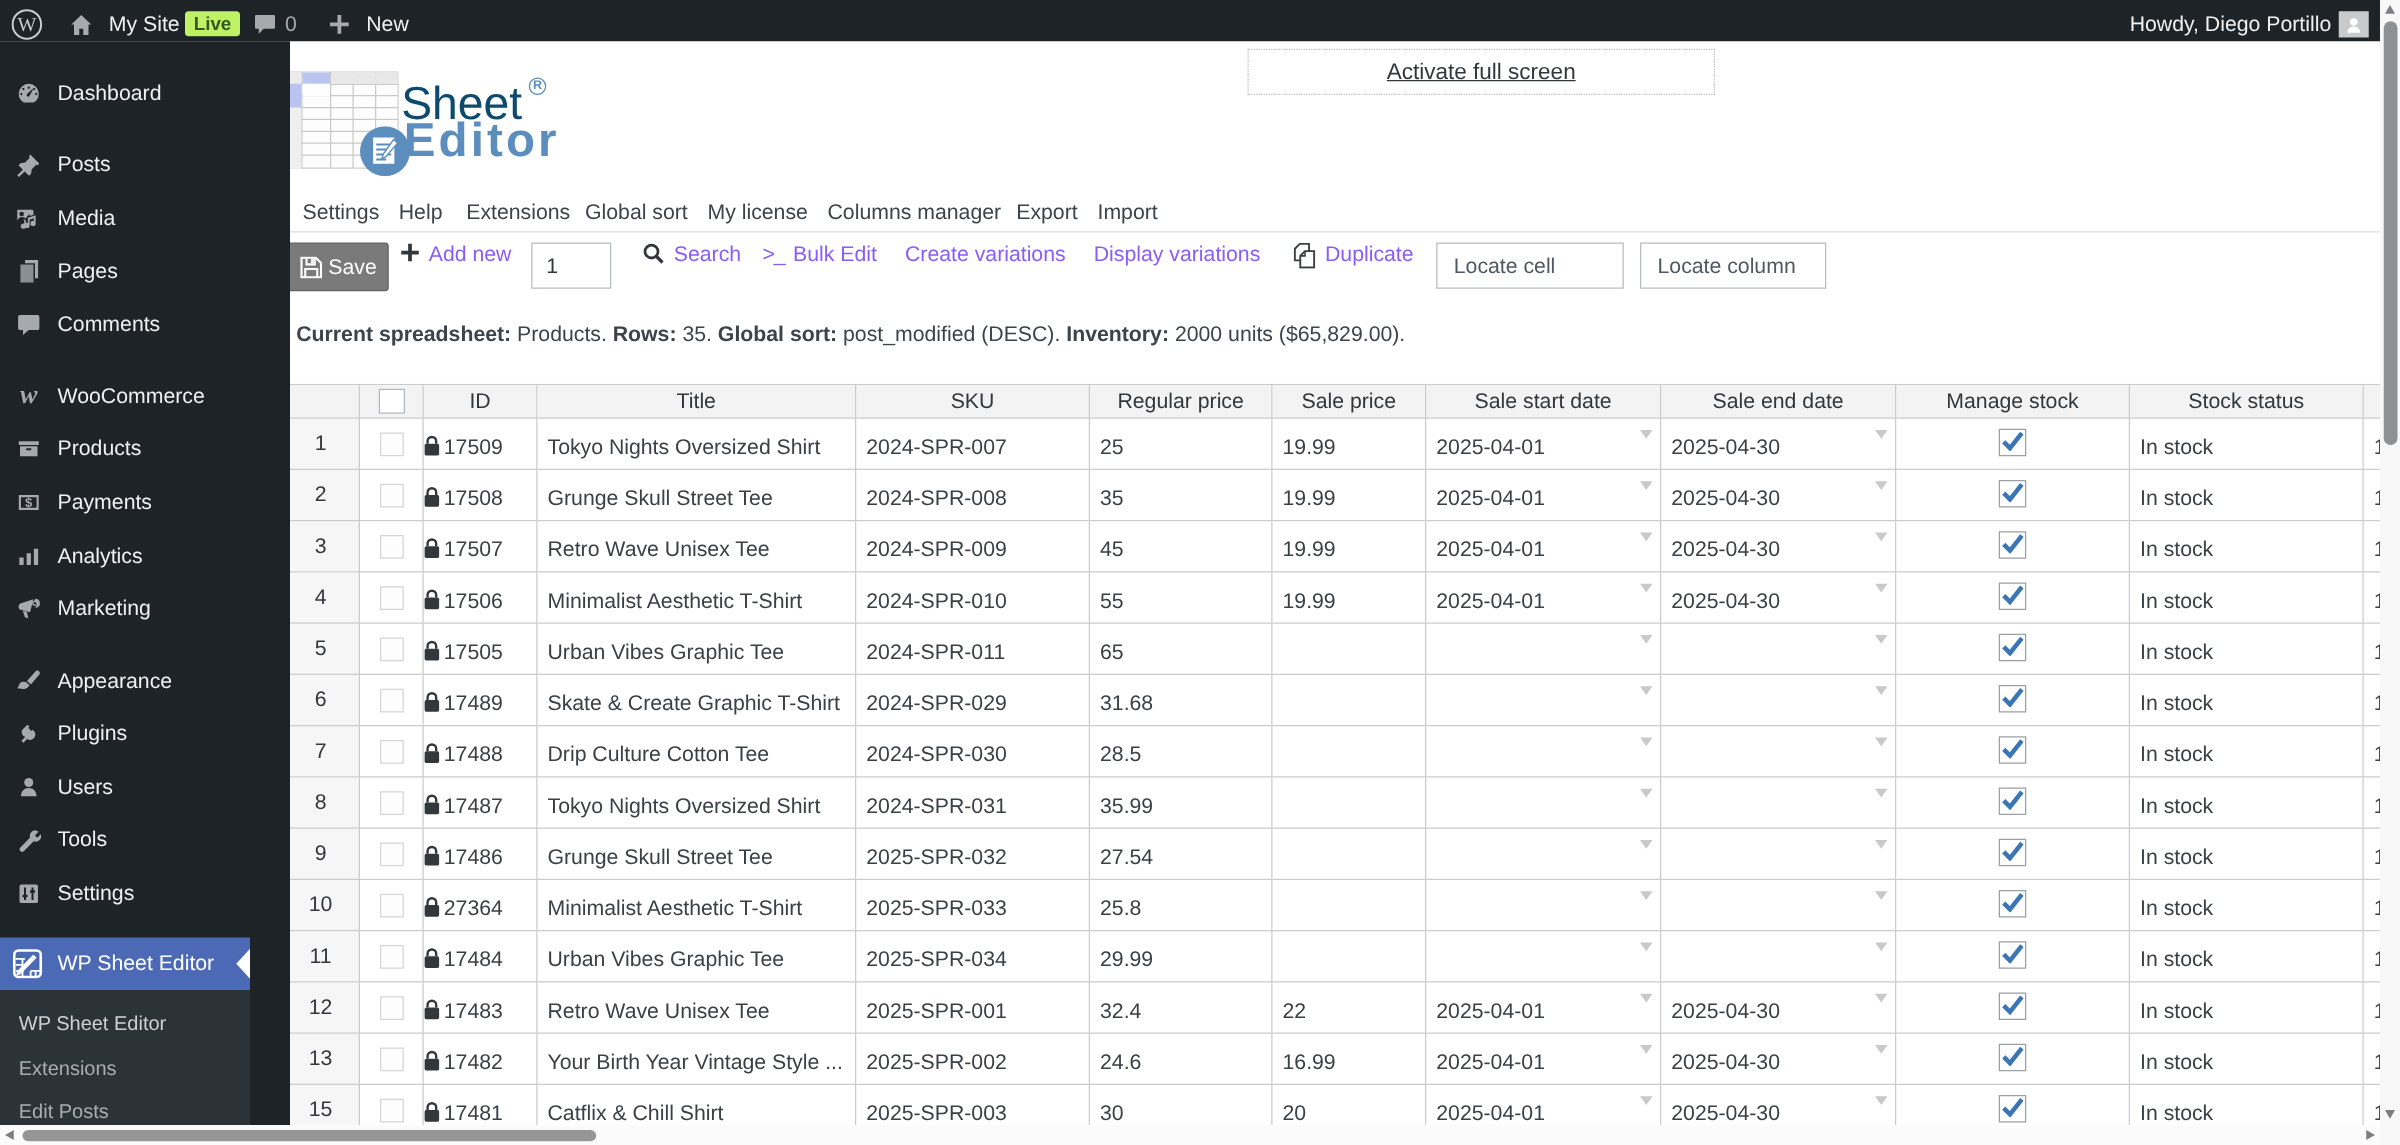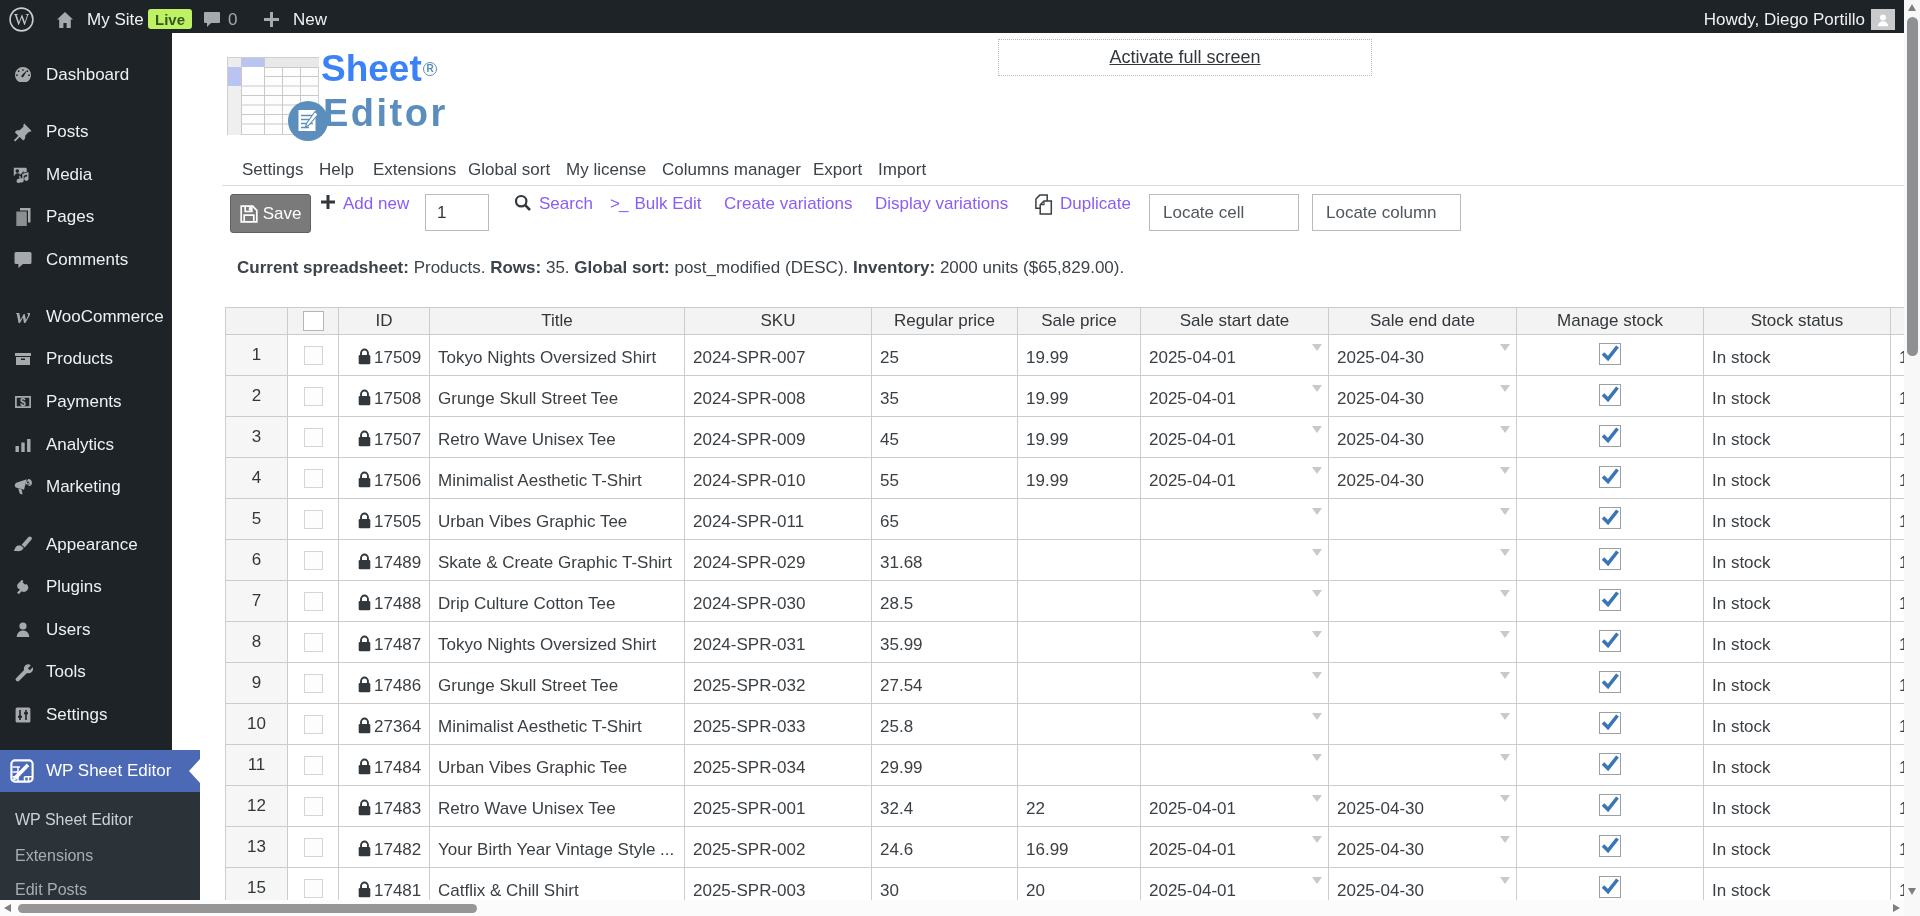--- a/index.html
+++ b/index.html
@@ -9,21 +9,21 @@
 #abar { position:absolute; left:0; top:0; width:1904px; height:33px; background:#1d2327; color:#f0f0f1; z-index:40; }
 #abar .it { position:absolute; top:0; height:39px; display:flex; align-items:center; }
 .wplogo { left:9px; }
 .abtxt { font-size:17px; color:#f0f0f1; }
 .abgray { font-size:17px; color:#a7aaad; }
 .livebadge { position:absolute; left:148px; top:9px; height:20px; background:#bef264; border-radius:3px; color:#35571f; font-size:15px; font-weight:bold; padding:0 7px; display:flex; align-items:center; }
 #howdy { position:absolute; right:39px; top:0; height:39px; display:flex; align-items:center; font-size:17px; color:#f0f0f1; }
 #avatar { position:absolute; left:1871px; top:9px; width:24px; height:21px; background:#c9cacc; display:flex;align-items:center;justify-content:center; }
 
 
-#sbar { position:absolute; left:0; top:33px; width:172px; height:867px; background:#1d2327; z-index:30;text-align:center; }
+#sbar { position:absolute; left:0; top:33px; width:232px; height:867px; background:#1d2327; z-index:30;text-align:center; }
 .sitem { position:absolute; left:0; width:200px; height:42px; display:flex; align-items:center; }
 .sicon { margin-left:13px; width:20px; height:20px; display:inline-block; }
 .sicon svg { width:20px; height:20px; }
 .slab { margin-left:13px; font-size:17px; color:#eef0f1; }
 #wpse { position:absolute; left:0; top:717px; width:200px; height:42px; background:#4c69b5; display:flex; align-items:center; }
 #wpse .sicon { margin-left:10px; width:24px; height:24px; }
 #wpse .sicon svg { width:24px; height:24px; }
 #wpse .slab { margin-left:12px; }
 #wpse .slab { color:#fff; }
 #wpse:after { content:""; position:absolute; right:0; top:9px; border:12px solid transparent; border-right:11px solid #fff; border-left:none; }
@@ -58,21 +58,21 @@
 td,th { border:1px solid #ccc; font-size:17px; color:#3b4045; font-weight:normal; padding:0 0 0 8px; text-align:left; overflow:hidden; white-space:nowrap; }
 thead th { background:#f3f3f3; height:27px; text-align:center; padding:0; color:#32373c; }
 tbody tr { height:41px; }
 tbody td { padding-top:6px; }
 td.rh { background:#f6f6f6; text-align:center; padding:0; color:#32373c; }
 td.cc { text-align:center; padding:0; }
 .cbx { display:inline-block; width:19px; height:19px; border:1px solid #d5d5d5; background:#fdfdfd; vertical-align:middle; }
 .cbx.on { width:22px; height:22px; border:1.5px solid #9aa0a6; background:#fff; position:relative; margin-top:-2px; }
 .cbx.on svg { position:absolute; left:0.5px; top:1px; }
 .hcbx { display:inline-block; width:21px; height:20px; border:1px solid #b0b6bd; background:#fff; vertical-align:middle; }
-.idc { padding-left:19px; }
+.idc { padding-left:0; }
 .lk { vertical-align:-2px; margin-right:3px; }
 .dc { position:relative; }
 .tri { position:absolute; right:6px; top:9px; width:0; height:0; border-left:5.5px solid transparent; border-right:5.5px solid transparent; border-top:7px solid #c9c9c9; }
 </style></head>
 <body>
 <div id="page">
 
 <div id="content">
 
   <svg style="position:absolute;left:27px;top:24px" width="95" height="80" viewBox="0 0 95 80">
@@ -89,21 +89,21 @@
     <rect x="15" y="10" width="22" height="10" fill="#fff"></rect>
   </svg>
   <svg style="position:absolute;left:88px;top:68px" width="40" height="40" viewBox="0 0 40 40">
     <circle cx="20" cy="20" r="20" fill="#5b8ebd"></circle>
     <rect x="10.5" y="9" width="17" height="21" fill="#fff"></rect>
     <g stroke="#5b8ebd" stroke-width="1.6">
           <path d="M13 14.5h12M13 18.5h12M13 22.5h12M13 26.5h8"></path>
         </g>
     <path d="M27 10.5 30 13.5 20.5 24.5 17.5 26 18.5 22.5z" fill="#fff" stroke="#5b8ebd" stroke-width="1.1"></path>
   </svg>
-  <div style="position:absolute;left:121px;top:15px;font-size:37px;font-weight:bold;color:#3b82f6;letter-spacing:0px;">Sheet</div>
+  <div style="position:absolute;left:121px;top:29px;font-size:37px;font-weight:normal;color:#0c4a6e;letter-spacing:0px;">Sheet</div>
   <div style="position:absolute;left:223px;top:29px;font-size:10px;font-weight:bold;color:#5b8ebd;border:1.4px solid #5b8ebd;border-radius:50%;width:14px;height:14px;line-height:11.5px;text-align:center;">R</div>
   <div style="position:absolute;left:123px;top:59px;font-size:38px;font-weight:bold;color:#5b8ebd;letter-spacing:2.5px;">Editor</div>
 
   <div id="activate">
         <span>Activate full screen</span>
       </div>
 
   <span class="pmenu" style="left:42px">Settings</span>
   <span class="pmenu" style="left:119px">Help</span>
   <span class="pmenu" style="left:173px">Extensions</span>

